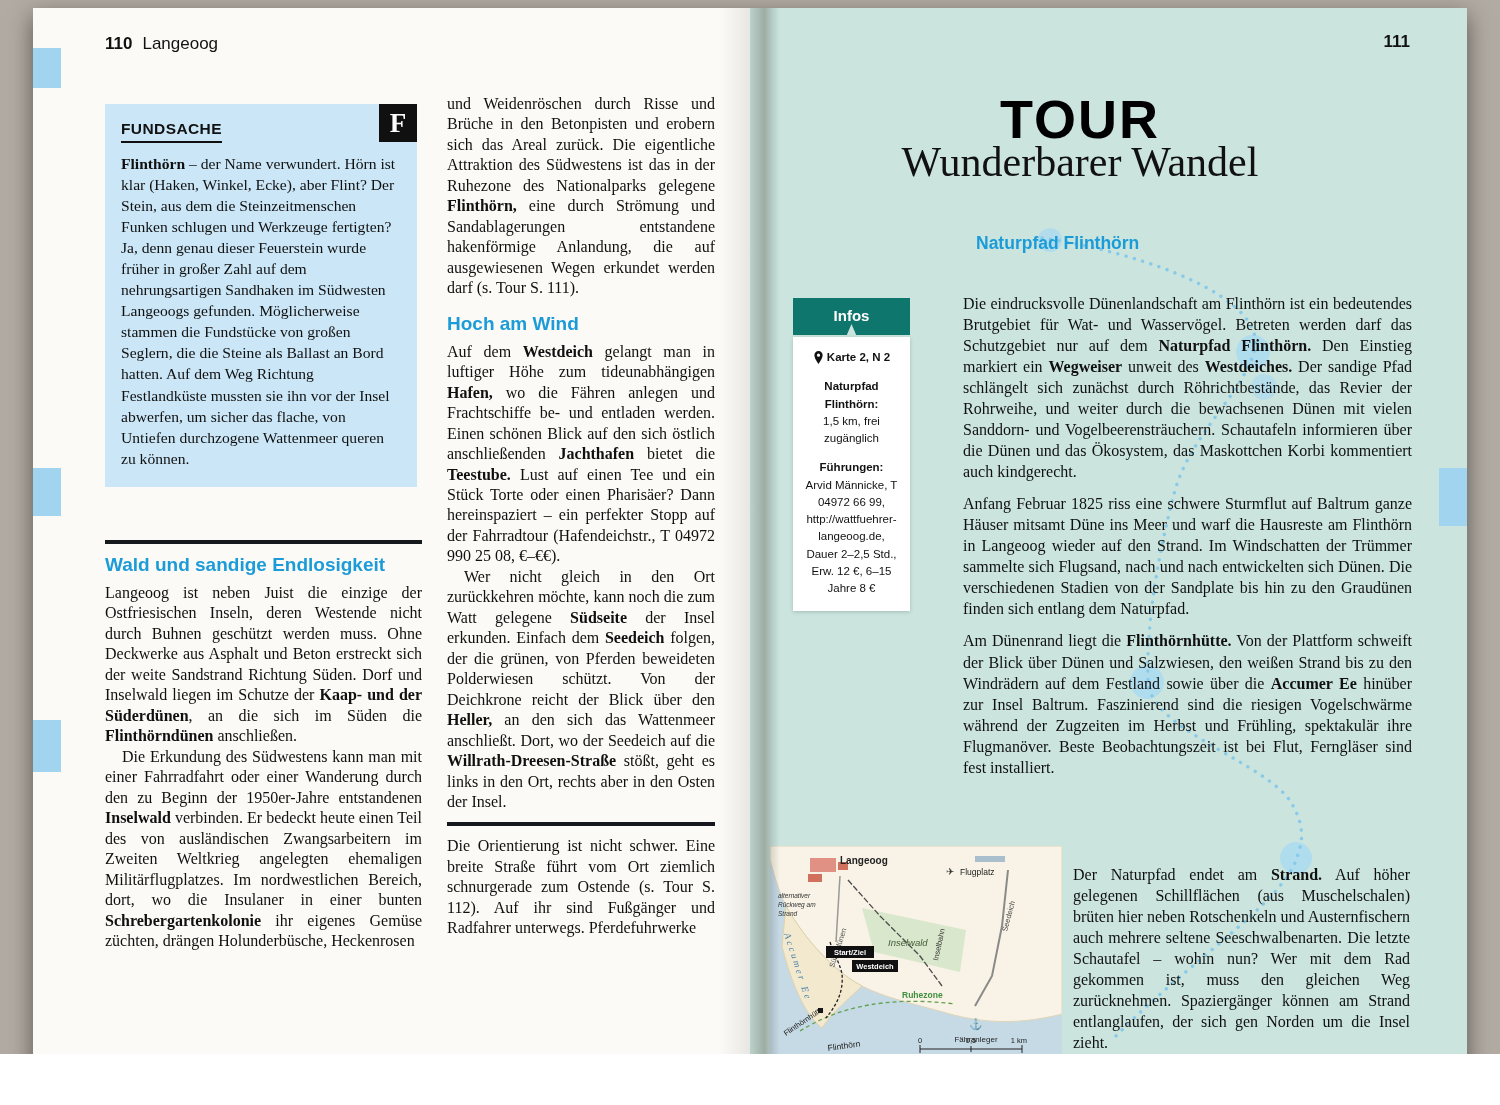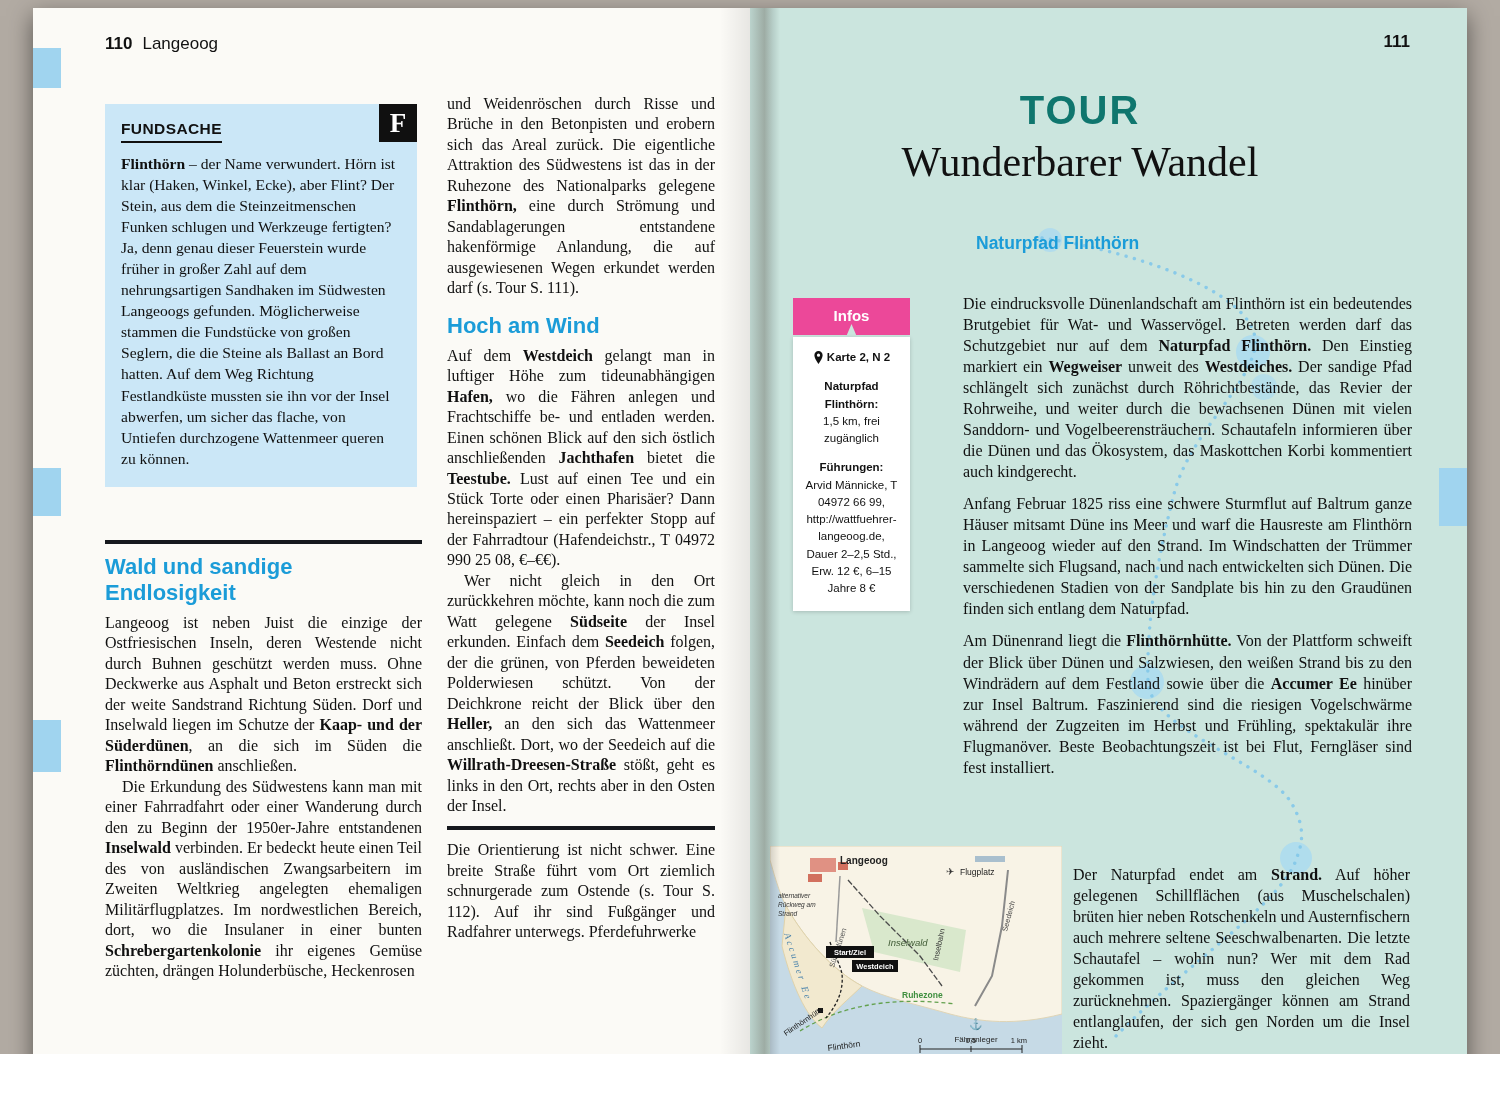--- a/index.html
+++ b/index.html
@@ -33,35 +33,35 @@
   .serifp{font-family:"Liberation Serif",serif;font-size:16px;line-height:1.28;margin:0;
           text-align:justify;color:#101010;}
   .fund-body{font-size:15.6px;line-height:1.35;text-align:left;}
   .col1-flow{position:absolute;left:72px;top:532px;width:317px;}
   .col2-flow{position:absolute;left:414px;top:86px;width:268px;}
   .sect-rule{height:4px;background:#15181d;margin:0 0 9px;}
   .sect-head{display:flex;align-items:baseline;justify-content:space-between;margin-bottom:4px;}
   .h-big{font-family:"Liberation Serif",serif;font-weight:bold;font-size:39px;margin:0;line-height:1.05;}
   .h-big2{font-family:"Liberation Serif",serif;font-weight:bold;font-size:33px;margin:0;line-height:1.12;}
   .loc{font-size:13.5px;font-weight:bold;display:inline-flex;align-items:center;gap:3px;white-space:nowrap;}
-  .bluesub{color:#1b9cd8;font-weight:bold;font-size:22px;margin:10px 0 7px;}
+  .bluesub{color:#1b9cd8;font-weight:bold;font-size:19px;margin:10px 0 7px;}
   .mt14{margin-top:14px;}
   .indent{text-indent:17px;}
   .insel-line2{display:flex;align-items:baseline;justify-content:space-between;}
   .mb10{margin-bottom:10px;}
 
   
   .pr-num{position:absolute;right:57px;top:24px;font-weight:bold;font-size:17px;z-index:3;}
-  .kicker{position:absolute;left:0;top:80px;width:660px;text-align:center;color:#0f766e;
-          font-weight:bold;font-size:40px;letter-spacing:2px;z-index:3;}
+  .kicker{position:absolute;left:0;top:80px;width:660px;text-align:center;color:#000000;
+          font-weight:bold;font-size:54px;letter-spacing:2px;z-index:3;}
   .tour-title{position:absolute;left:0;top:130px;width:660px;text-align:center;
           font-family:"Liberation Serif",serif;font-weight:400;font-size:42px;margin:0;z-index:3;}
   .tour-sub{position:absolute;left:226px;top:207px;color:#1b9cd8;font-weight:bold;font-size:17.5px;z-index:3;}
   .infos{position:absolute;left:43px;top:290px;width:117px;z-index:4;}
-  .infos-head{background:#ec4899;color:#fff;font-weight:bold;font-size:15px;text-align:center;
+  .infos-head{background:#0f766e;color:#fff;font-weight:bold;font-size:15px;text-align:center;
           padding:9px 0 11px;clip-path:polygon(0 0,100% 0,100% 100%,54% 100%,50% 70%,46% 100%,0 100%);}
   .infos-card{background:#fff;margin-top:2px;padding:12px 8px 14px;text-align:center;font-size:11.5px;
           line-height:1.5;overflow-wrap:anywhere;box-shadow:0 1px 4px rgba(0,0,0,.18);}
   .infos-karte{font-weight:bold;display:flex;align-items:center;justify-content:center;gap:3px;margin-bottom:12px;}
   .infos-b{font-weight:bold;}
   .infos-gap{margin-top:12px;}
   .tour-text{position:absolute;left:213px;top:285px;width:449px;z-index:2;}
   .tour-text p{font-family:"Liberation Serif",serif;font-size:16px;line-height:1.315;text-align:justify;
           margin:0 0 11px;color:#101010;}
   .tour-p4{position:absolute;left:323px;top:840px;width:337px;z-index:2;

